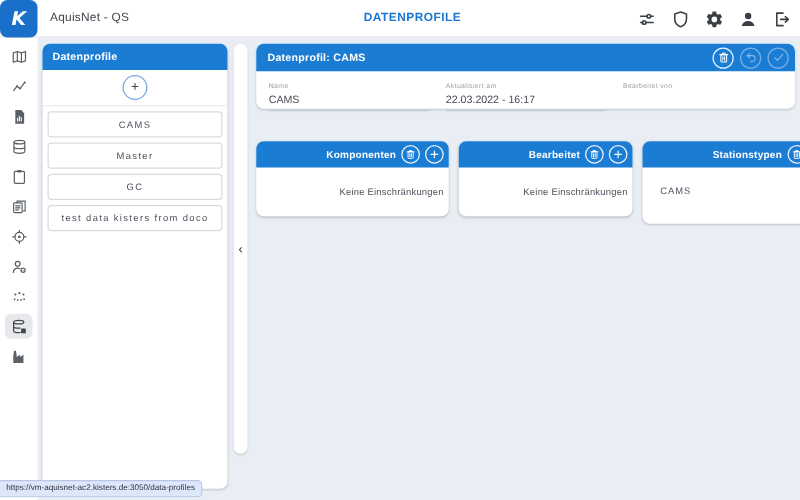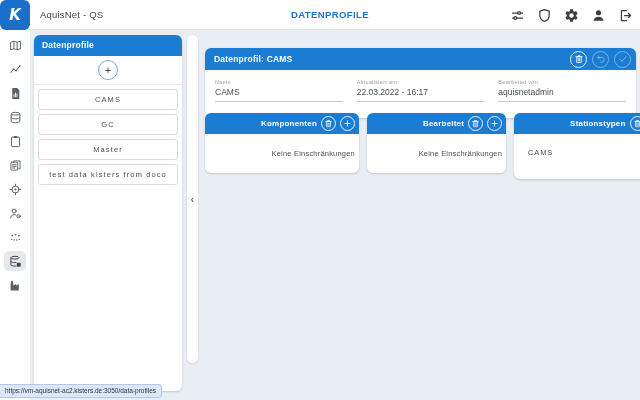--- a/index.html
+++ b/index.html
@@ -84,21 +84,21 @@
   
   .collapse-handle{
     position:absolute; left:187px; top:35px; width:11px; height:328px;
     background:#fff; border-radius:6px; box-shadow:0 1px 2px rgba(60,64,67,.18);
     display:flex; align-items:center; justify-content:center;
     color:#2f3338; font-size:10px; cursor:pointer;
   }
 
   
   .profile-card{
-    position:absolute; left:205px; top:48px; width:431px; height:70px;
+    position:absolute; left:205px; top:35px; width:431px; height:52px;
     background:#fff; border-radius:6px; box-shadow:0 1px 2px rgba(60,64,67,.22);
   }
   .card-header{
     height:22px; background:#1b7cd4; border-radius:6px 6px 0 0;
     display:flex; align-items:center; padding:0 5px 0 9px;
     color:#fff;
   }
   .card-header .title{ font-size:8.5px; font-weight:bold; letter-spacing:.2px; flex:1;
     white-space:nowrap; overflow:hidden; }
   .hdr-btn{
@@ -271,22 +271,22 @@
 
 <div class="left-panel">
   <div class="panel-header">Datenprofile</div>
   <div class="add-row">
     <div class="add-btn">
       <span>+</span>
     </div>
   </div>
   <div class="profile-list">
     <div class="profile-item">CAMS</div>
+    <div class="profile-item">Master</div>
     <div class="profile-item">GC</div>
-    <div class="profile-item">Master</div>
     <div class="profile-item">test data kisters from doco</div>
   </div>
 </div>
 
 <div class="collapse-handle">
   <span>‹</span>
 </div>
 
 <div class="profile-card">
   <div class="card-header">
@@ -315,21 +315,20 @@
     <div class="field">
       <div class="flabel">Name</div>
       <div class="fvalue">CAMS</div>
     </div>
     <div class="field">
       <div class="flabel">Aktualisiert am</div>
       <div class="fvalue">22.03.2022 - 16:17</div>
     </div>
     <div class="field">
       <div class="flabel">Bearbeitet von</div>
-      <div class="fvalue">aquisnetadmin</div>
     </div>
   </div>
 </div>
 
 <div class="cards-row">
 
   <div class="mini-card">
     <div class="card-header">
       <span class="title">Komponenten</span>
       <div class="hdr-btn">

